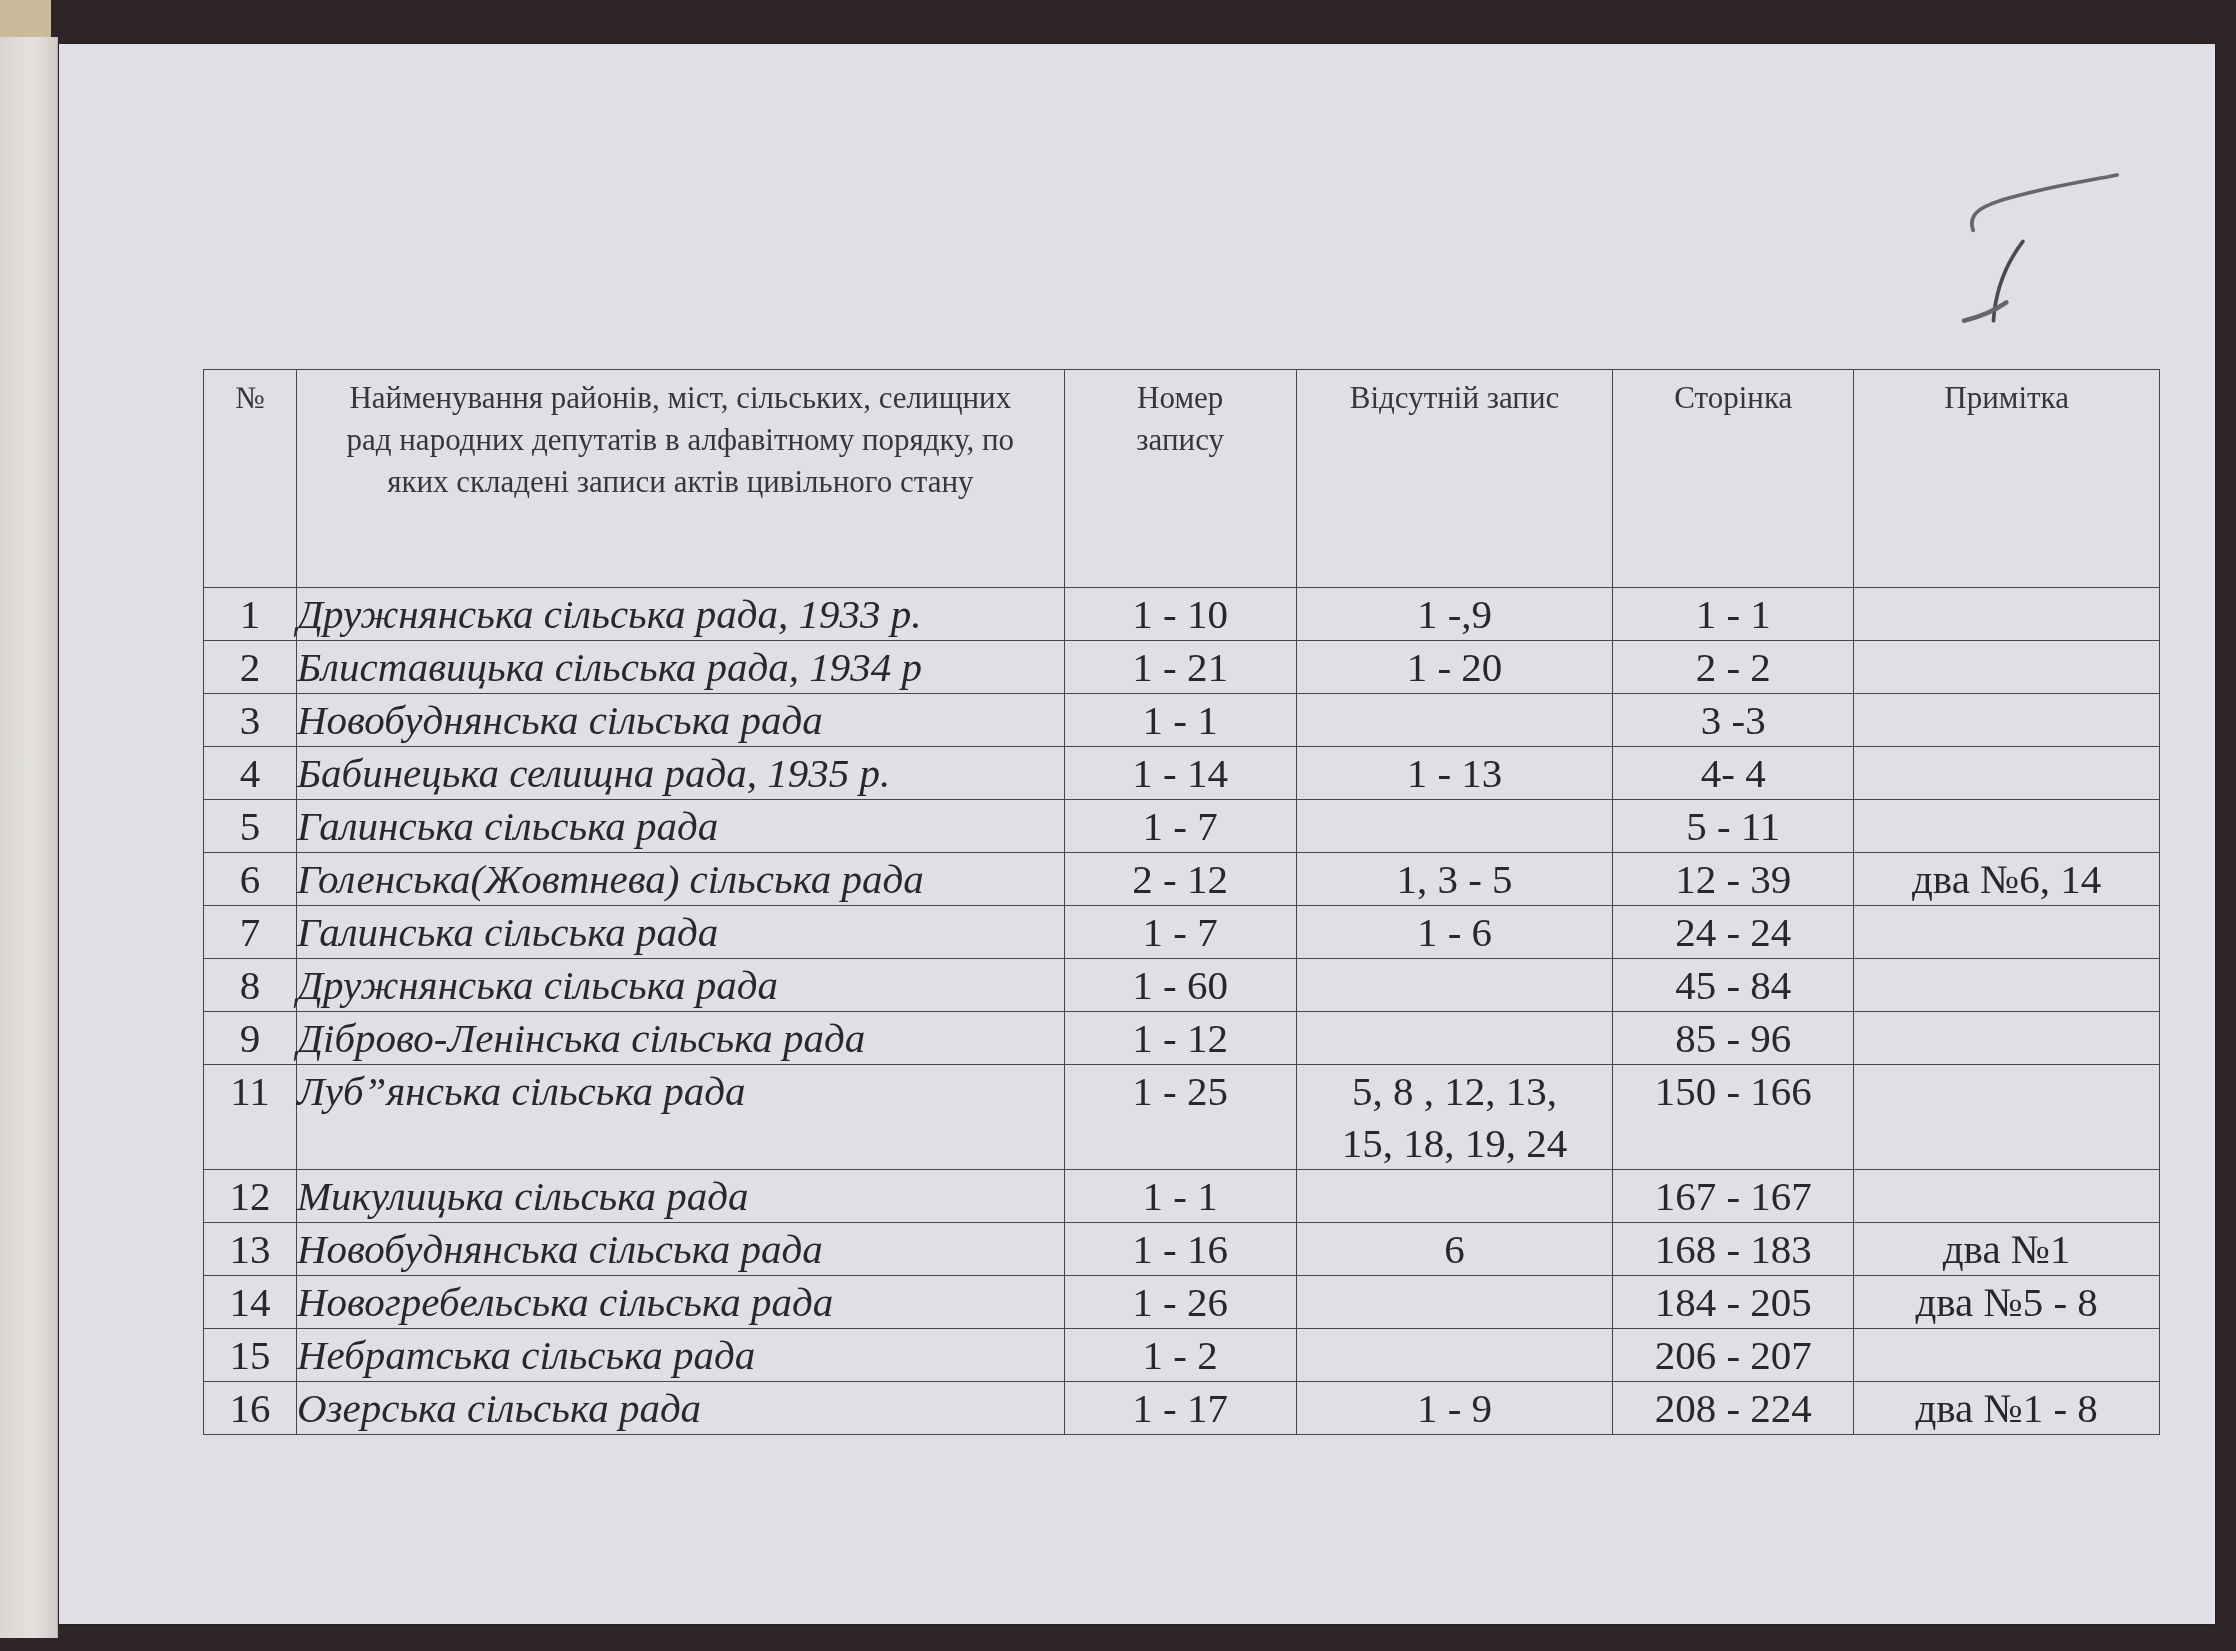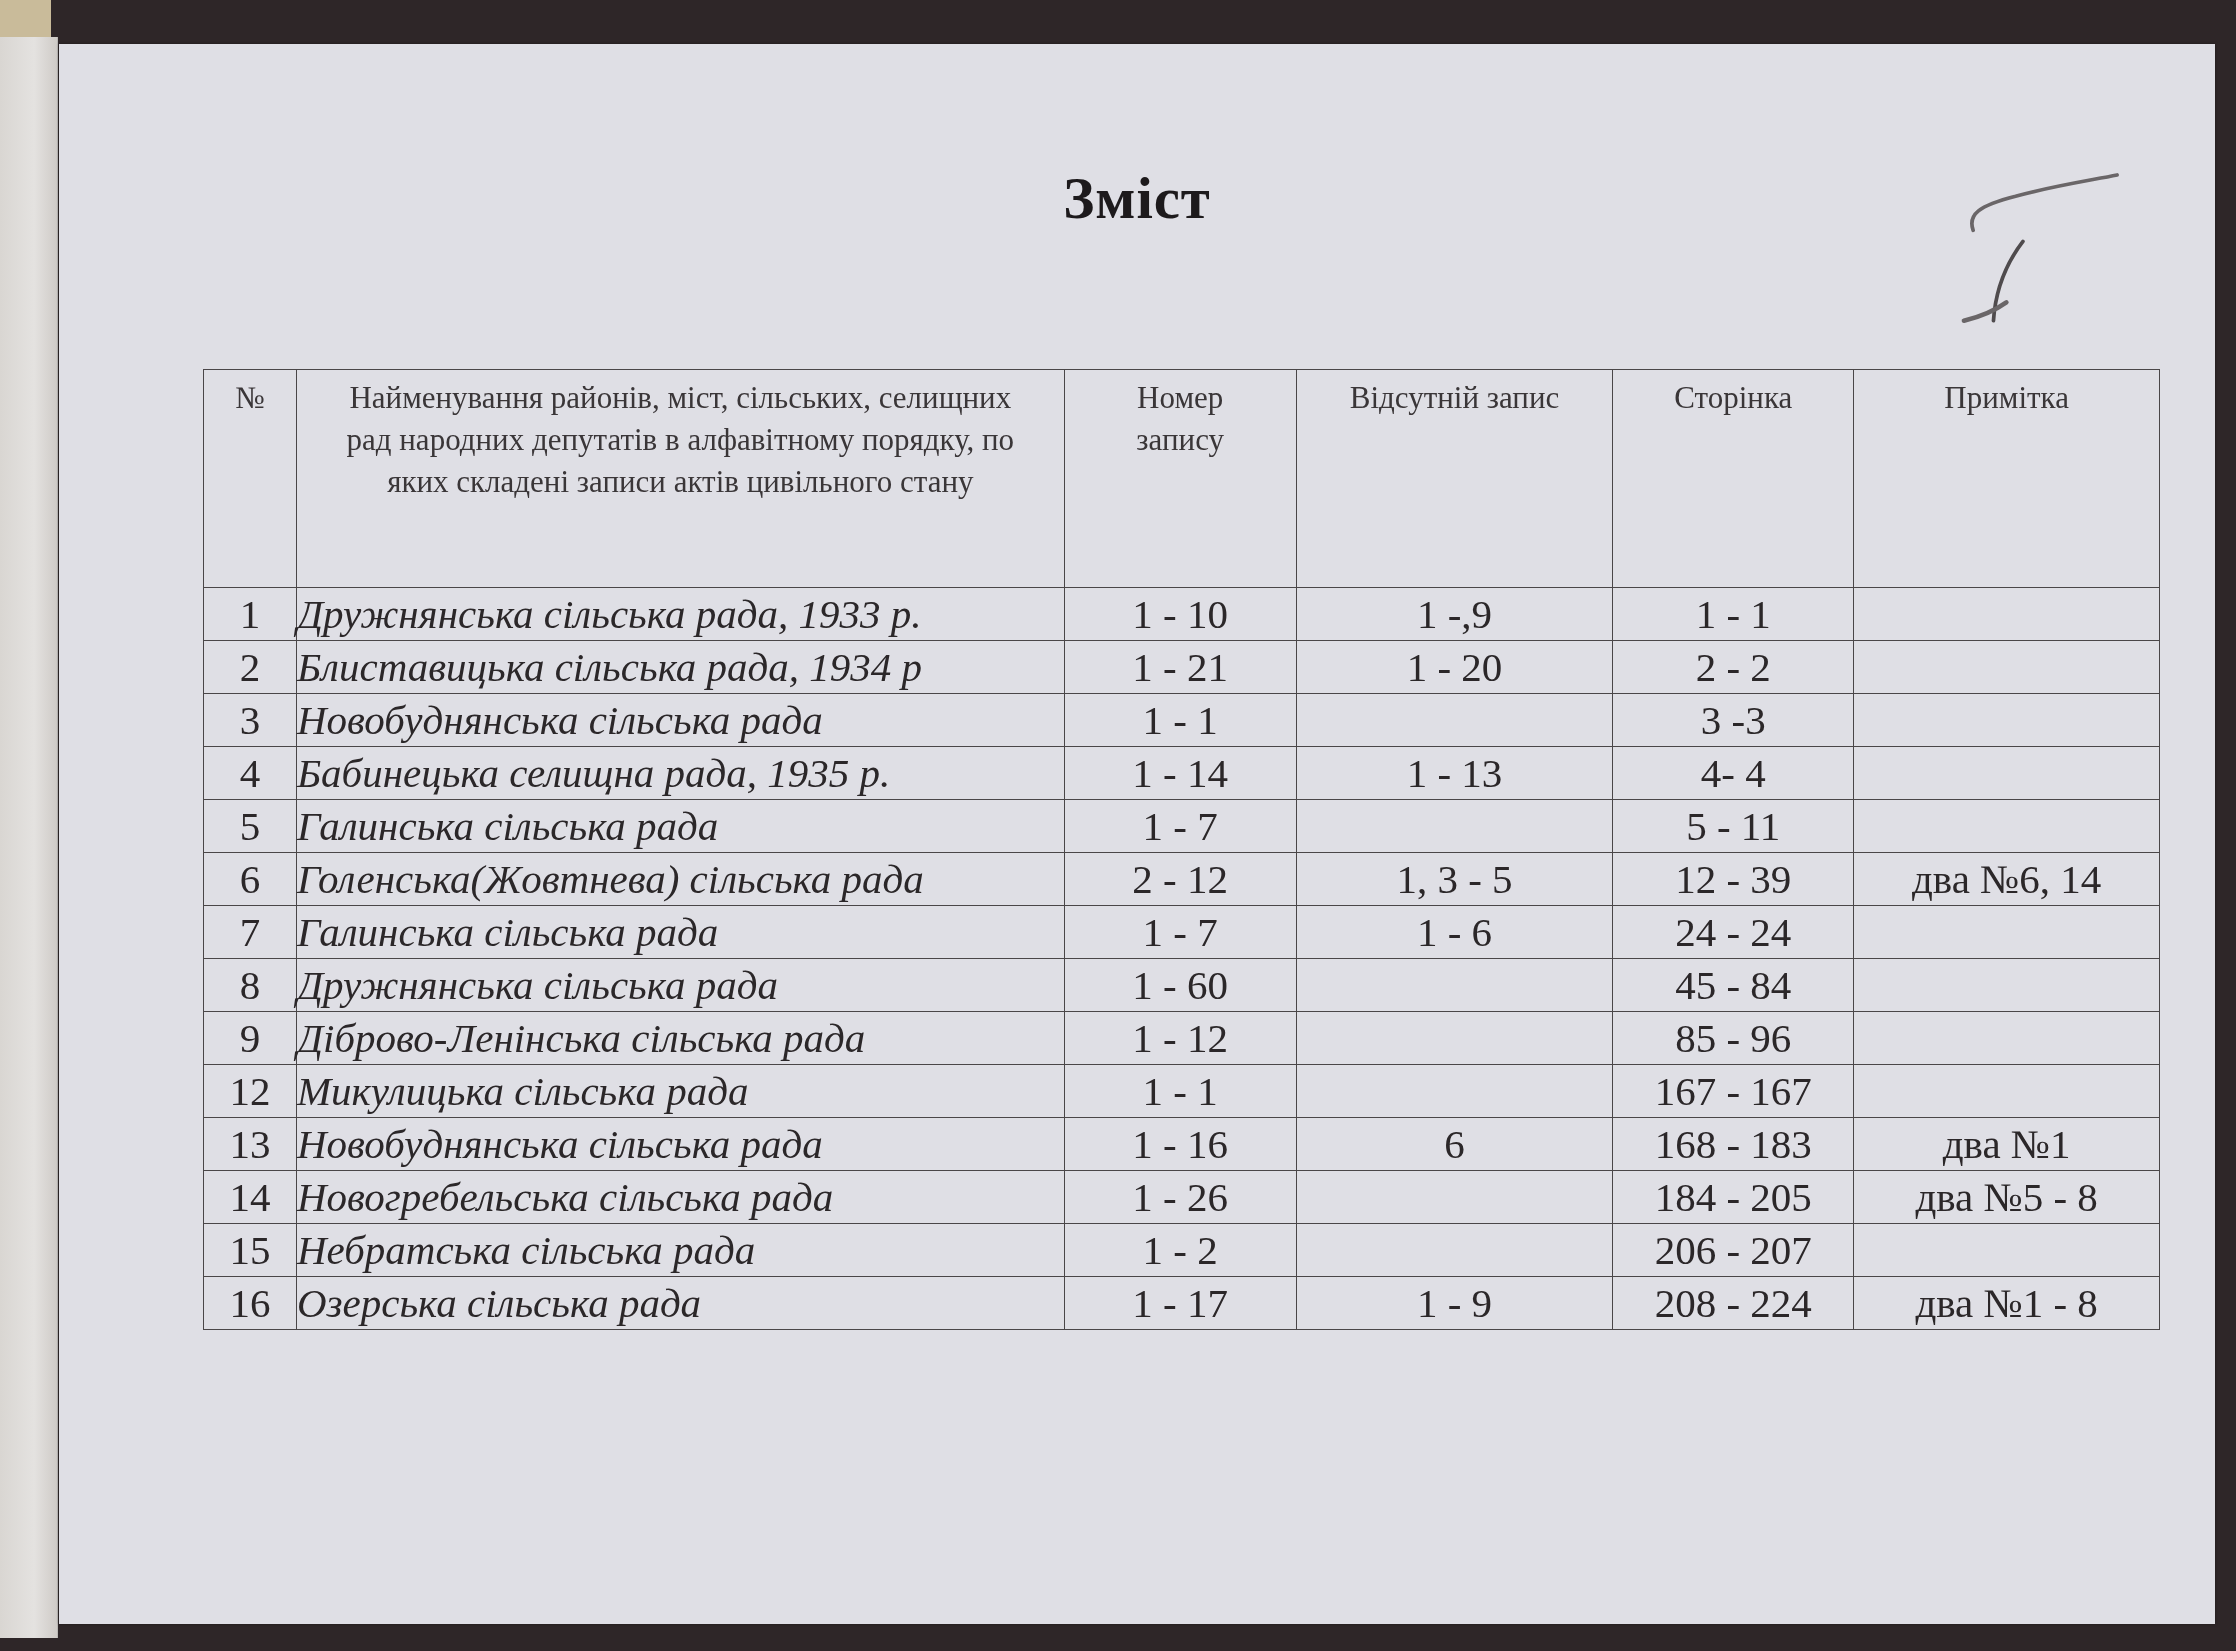--- a/index.html
+++ b/index.html
@@ -54,21 +54,20 @@
   col.w4{width:317px} col.w5{width:241px} col.w6{width:306px}
   td.c-miss .ml { display:block; line-height:52px; }
 </style>
 </head>
 <body>
 
 <div class="spine-top"></div>
 <div class="spine"></div>
 
 <div class="page">
-  <div class="title">Зміст</div>
 
   <svg class="hand-mark" viewBox="0 0 200 220">
     <path d="M14 112 C8 95 20 85 60 75 C100 64 140 58 170 52" stroke="#6a6668" stroke-width="4" fill="none" stroke-linecap="round"></path>
     <path d="M68 124 C48 150 38 180 36 210" stroke="#4f4b4d" stroke-width="4" fill="none" stroke-linecap="round"></path>
     <path d="M4 240 C20 236 36 230 50 220" stroke="#6a6668" stroke-width="5" fill="none" stroke-linecap="round" transform="translate(0,-30)"></path>
   </svg>
 
   <table class="toc">
     <colgroup>
       <col class="w1">
@@ -154,20 +153,31 @@
         <td class="c-note"></td>
       </tr>
       <tr>
         <td class="c-num">9</td>
         <td class="c-name">Діброво-Ленінська сільська рада</td>
         <td class="c-rec">1 - 12</td>
         <td class="c-miss"></td>
         <td class="c-page">85 - 96</td>
         <td class="c-note"></td>
       </tr>
+      <tr class="tall">
+        <td class="c-num">11</td>
+        <td class="c-name">Луб”янська сільська рада</td>
+        <td class="c-rec">1 - 25</td>
+        <td class="c-miss">
+          <span class="ml">5, 8 , 12, 13,</span>
+          <span class="ml">15, 18, 19, 24</span>
+        </td>
+        <td class="c-page">150 - 166</td>
+        <td class="c-note"></td>
+      </tr>
       <tr>
         <td class="c-num">12</td>
         <td class="c-name">Микулицька сільська рада</td>
         <td class="c-rec">1 - 1</td>
         <td class="c-miss"></td>
         <td class="c-page">167 - 167</td>
         <td class="c-note"></td>
       </tr>
       <tr>
         <td class="c-num">13</td>

